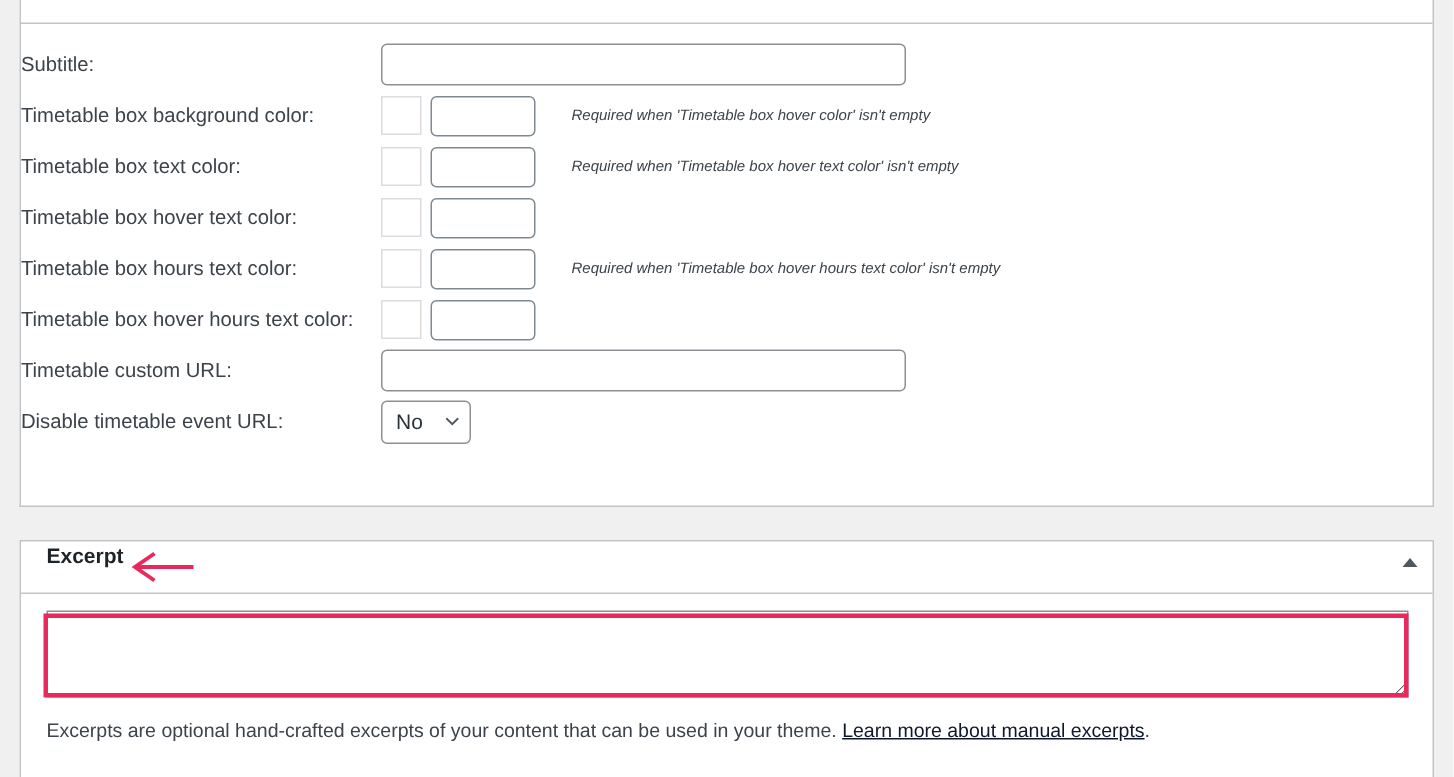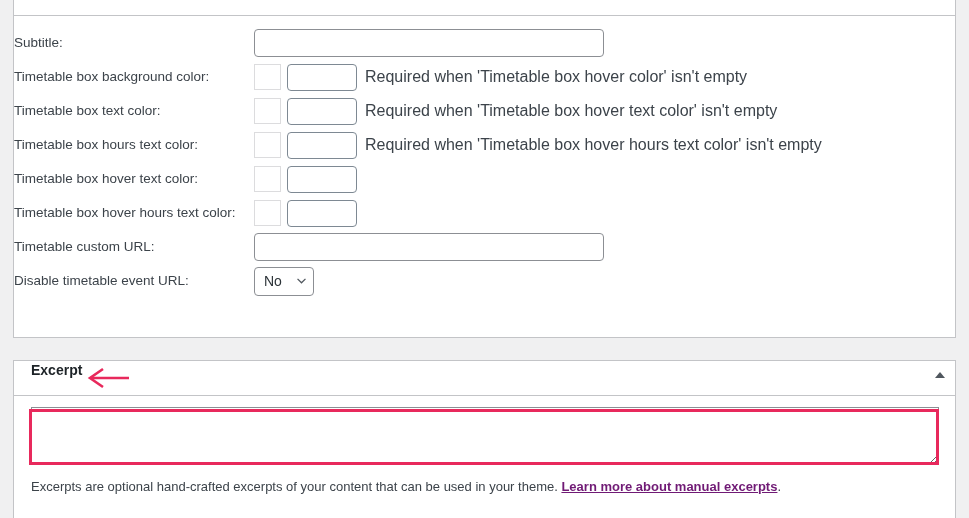--- a/index.html
+++ b/index.html
@@ -104,23 +104,24 @@
     border: 1px solid #7e8993;
     border-radius: 4px;
     background: #fff;
     font-family: "Liberation Sans", sans-serif;
     font-size: 13px;
     padding: 0 6px;
     outline: none;
     flex: 0 0 auto;
   }
   .field-hint {
-    font-size: 16px;
+    font-style: italic;
+    font-size: 10px;
     color: #3c434a;
-    margin-left: 8px;
+    margin-left: 24px;
     white-space: nowrap;
   }
 
   
   .select-wrap {
     position: relative;
     display: inline-block;
   }
   select.wp-select {
     appearance: none;
@@ -198,23 +199,22 @@
     resize: both;
     display: block;
   }
   .excerpt-desc {
     margin-top: 12px;
     font-size: 13px;
     color: #3c434a;
     line-height: 1.5;
   }
   .excerpt-desc a {
-    color: #701a75;
+    color: #0f172a;
     text-decoration: underline;
-    font-weight: bold;
   }
 
   
   #annotation-layer {
     position: absolute;
     left: 0;
     top: 0;
     width: 969px;
     height: 518px;
     pointer-events: none;
@@ -257,34 +257,34 @@
     <div class="field-row">
       <span class="field-label">Timetable box text color:</span>
       <span class="field-control">
         <span class="color-swatch"></span>
         <input class="color-input" type="text" value="" style="">
         <span class="field-hint">Required when 'Timetable box hover text color' isn't empty</span>
       </span>
     </div>
 
     <div class="field-row">
+      <span class="field-label">Timetable box hover text color:</span>
+      <span class="field-control">
+        <span class="color-swatch"></span>
+        <input class="color-input" type="text" value="" style="">
+        <span class="field-hint"></span>
+      </span>
+    </div>
+
+    <div class="field-row">
       <span class="field-label">Timetable box hours text color:</span>
       <span class="field-control">
         <span class="color-swatch"></span>
         <input class="color-input" type="text" value="" style="">
         <span class="field-hint">Required when 'Timetable box hover hours text color' isn't empty</span>
-      </span>
-    </div>
-
-    <div class="field-row">
-      <span class="field-label">Timetable box hover text color:</span>
-      <span class="field-control">
-        <span class="color-swatch"></span>
-        <input class="color-input" type="text" value="" style="">
-        <span class="field-hint"></span>
       </span>
     </div>
 
     <div class="field-row">
       <span class="field-label">Timetable box hover hours text color:</span>
       <span class="field-control">
         <span class="color-swatch"></span>
         <input class="color-input" type="text" value="" style="">
         <span class="field-hint"></span>
       </span>

